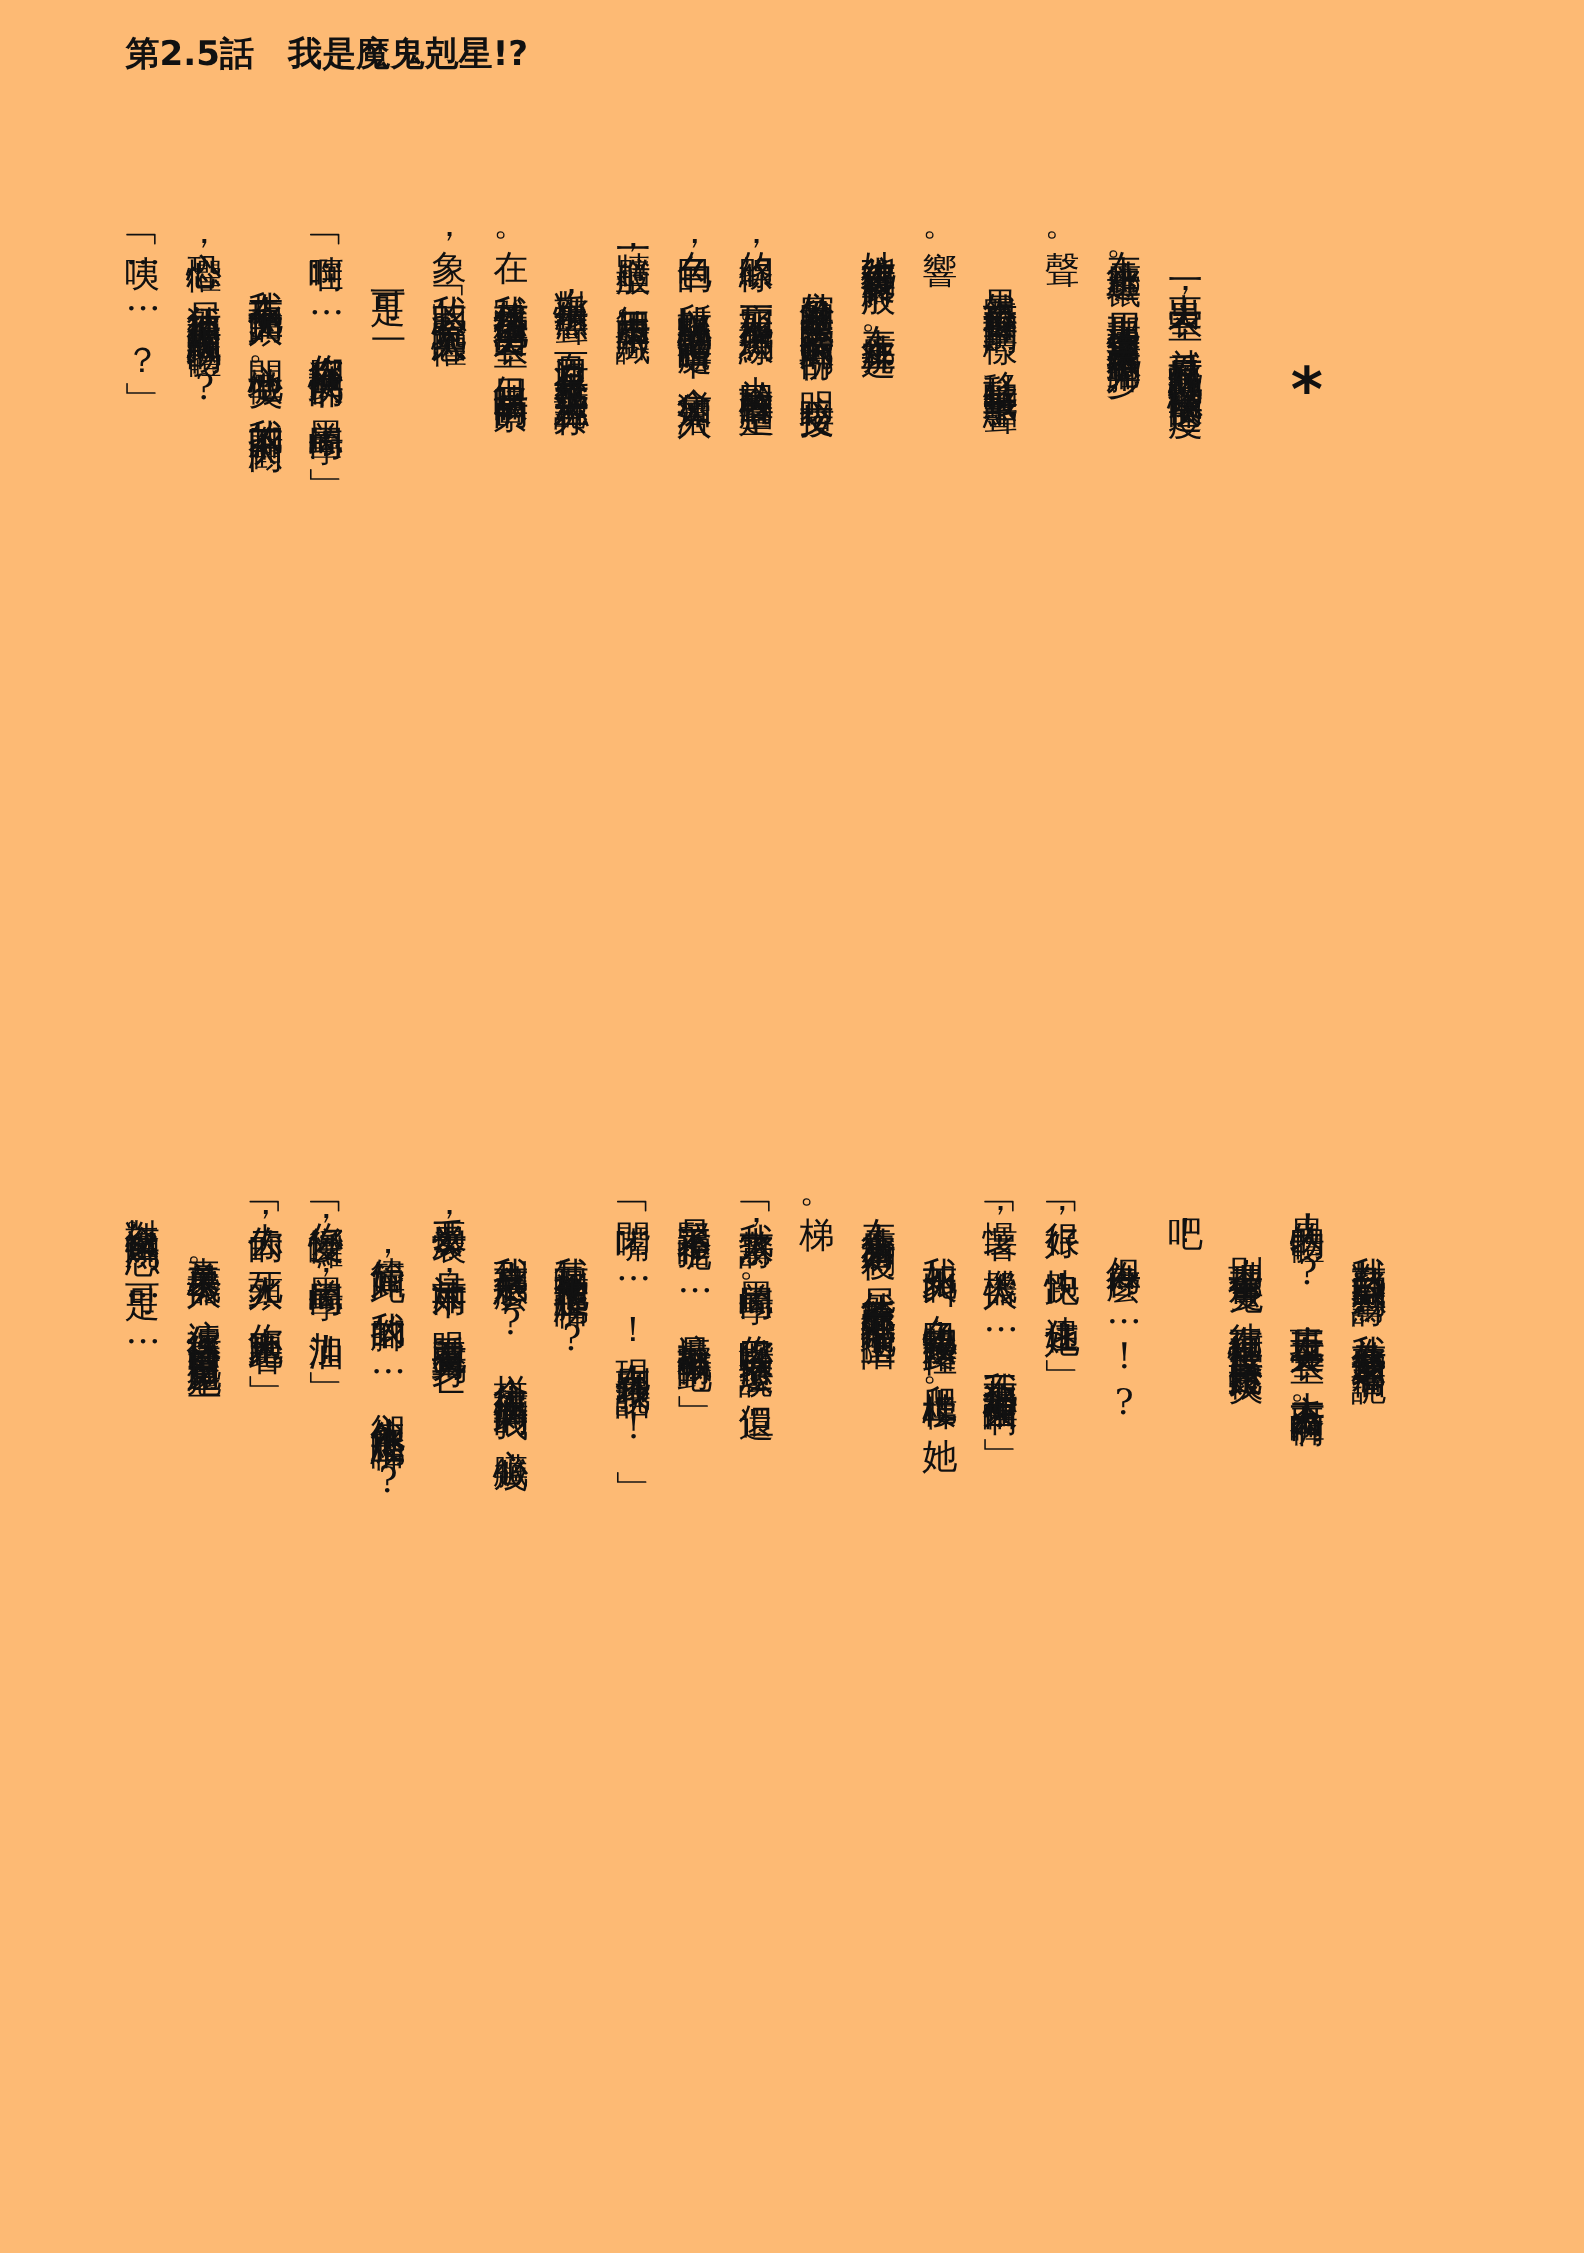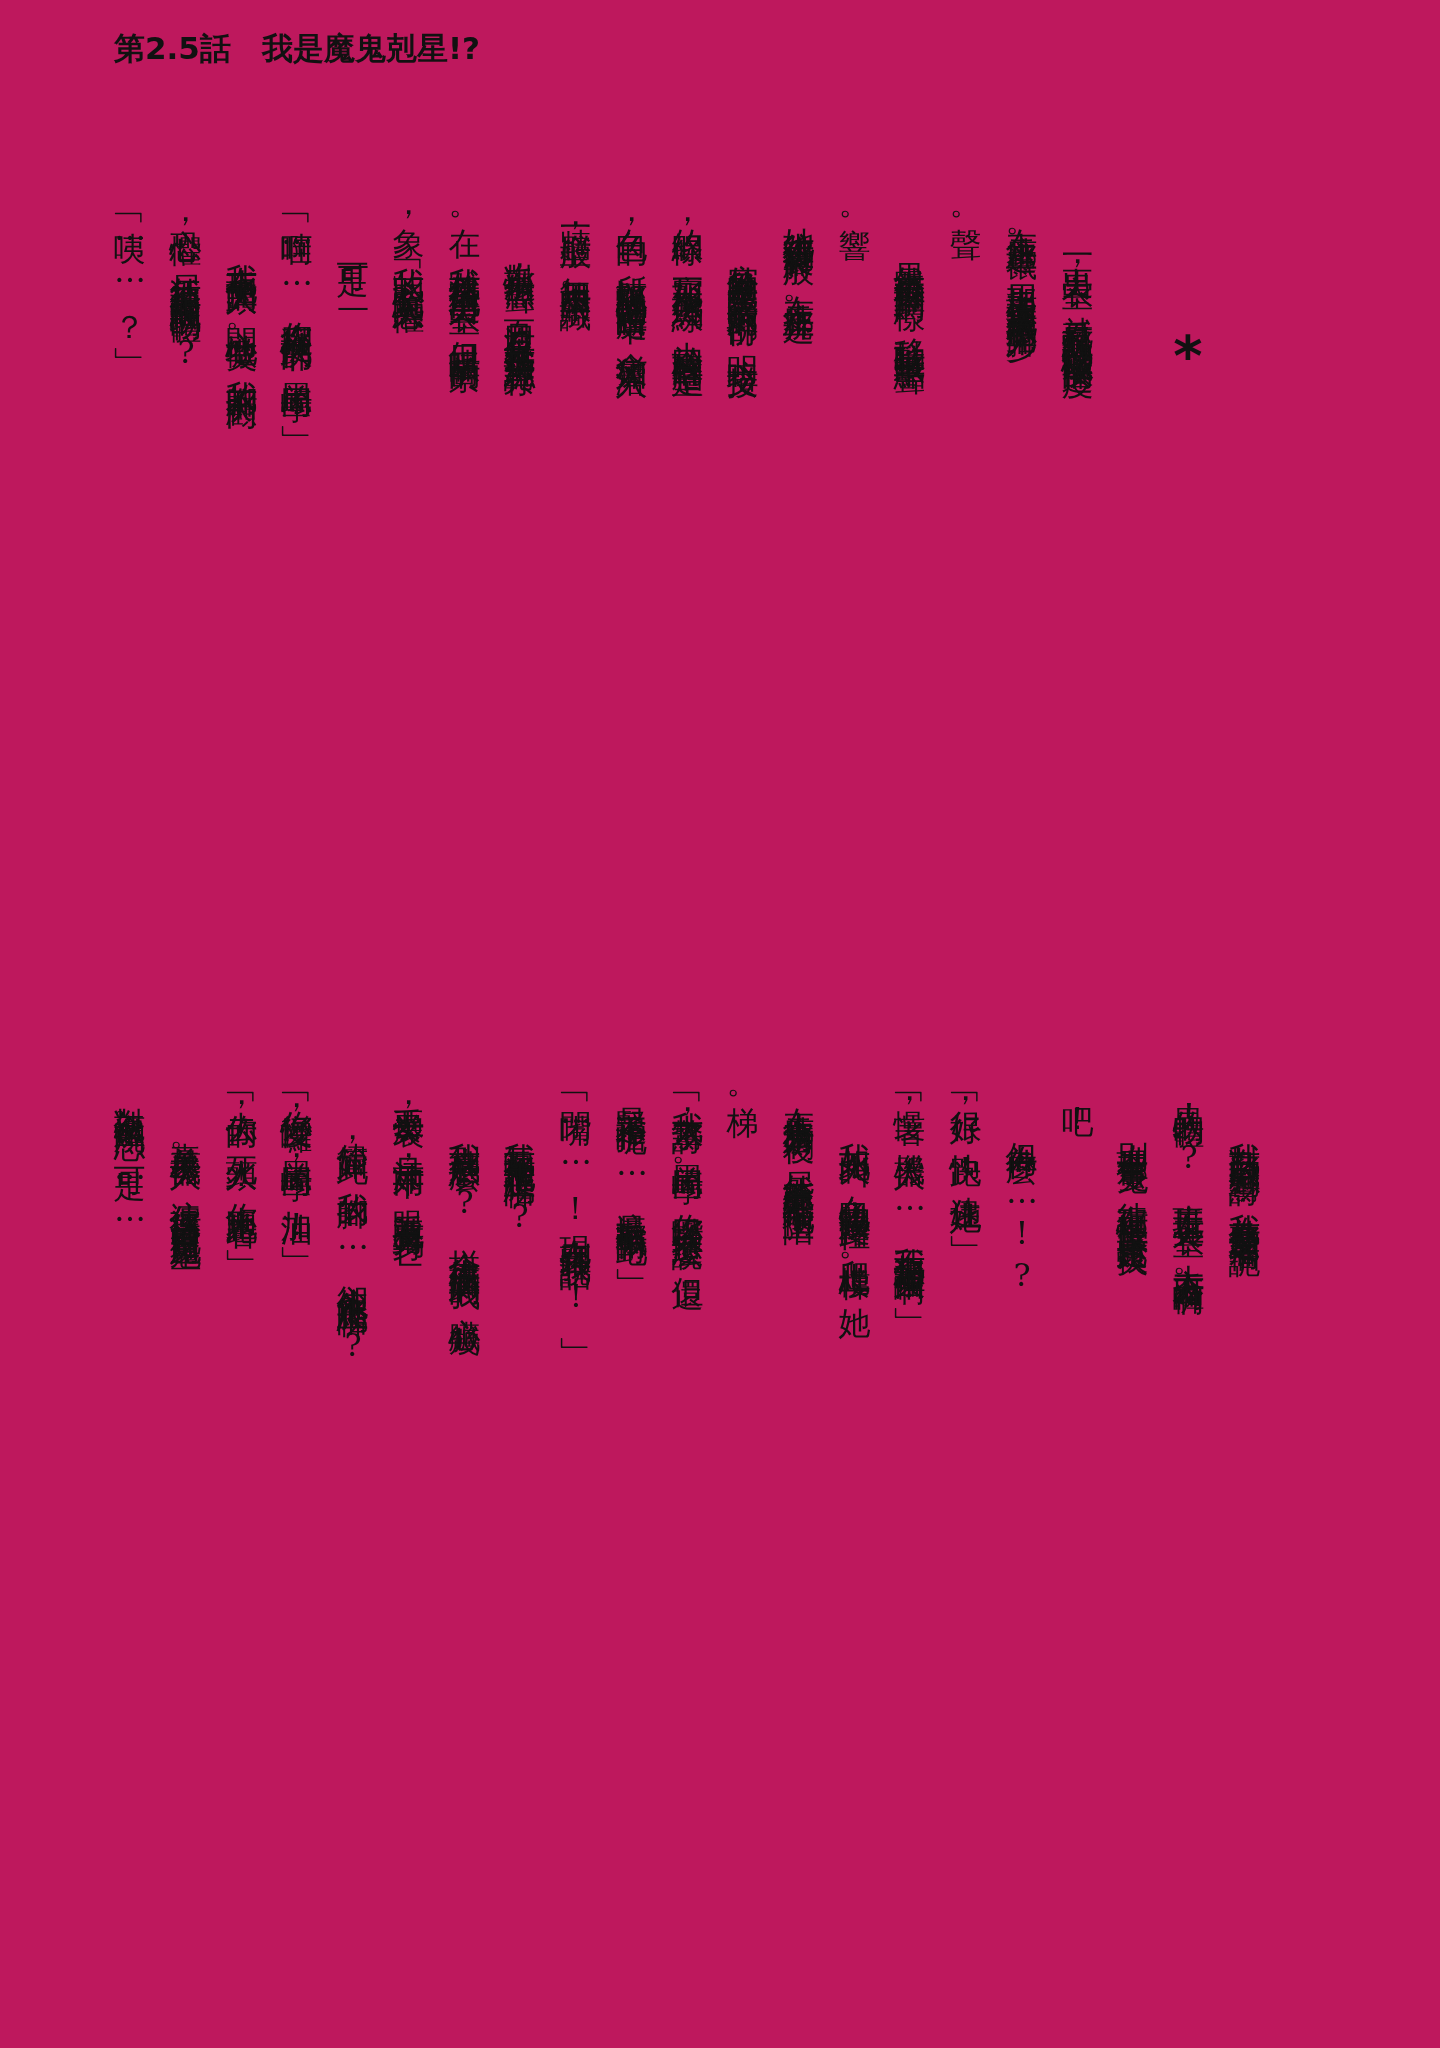--- a/index.html
+++ b/index.html
@@ -12,21 +12,21 @@
     height: 2048px;
     position: relative;
     overflow: hidden;
     color: #111111;
   }
   .page {
     position: absolute;
     left: 0; top: 0;
     width: 1440px;
     height: 2048px;
-    background: #be185d;
+    background: #fdba74;
   }
   .chapter-title {
     position: absolute;
     left: 114px;
     top: 28px;
     font-family: "DejaVu Sans", "Liberation Sans", sans-serif;
     font-size: 31px;
     font-weight: bold;
     letter-spacing: 0px;
     white-space: pre;

